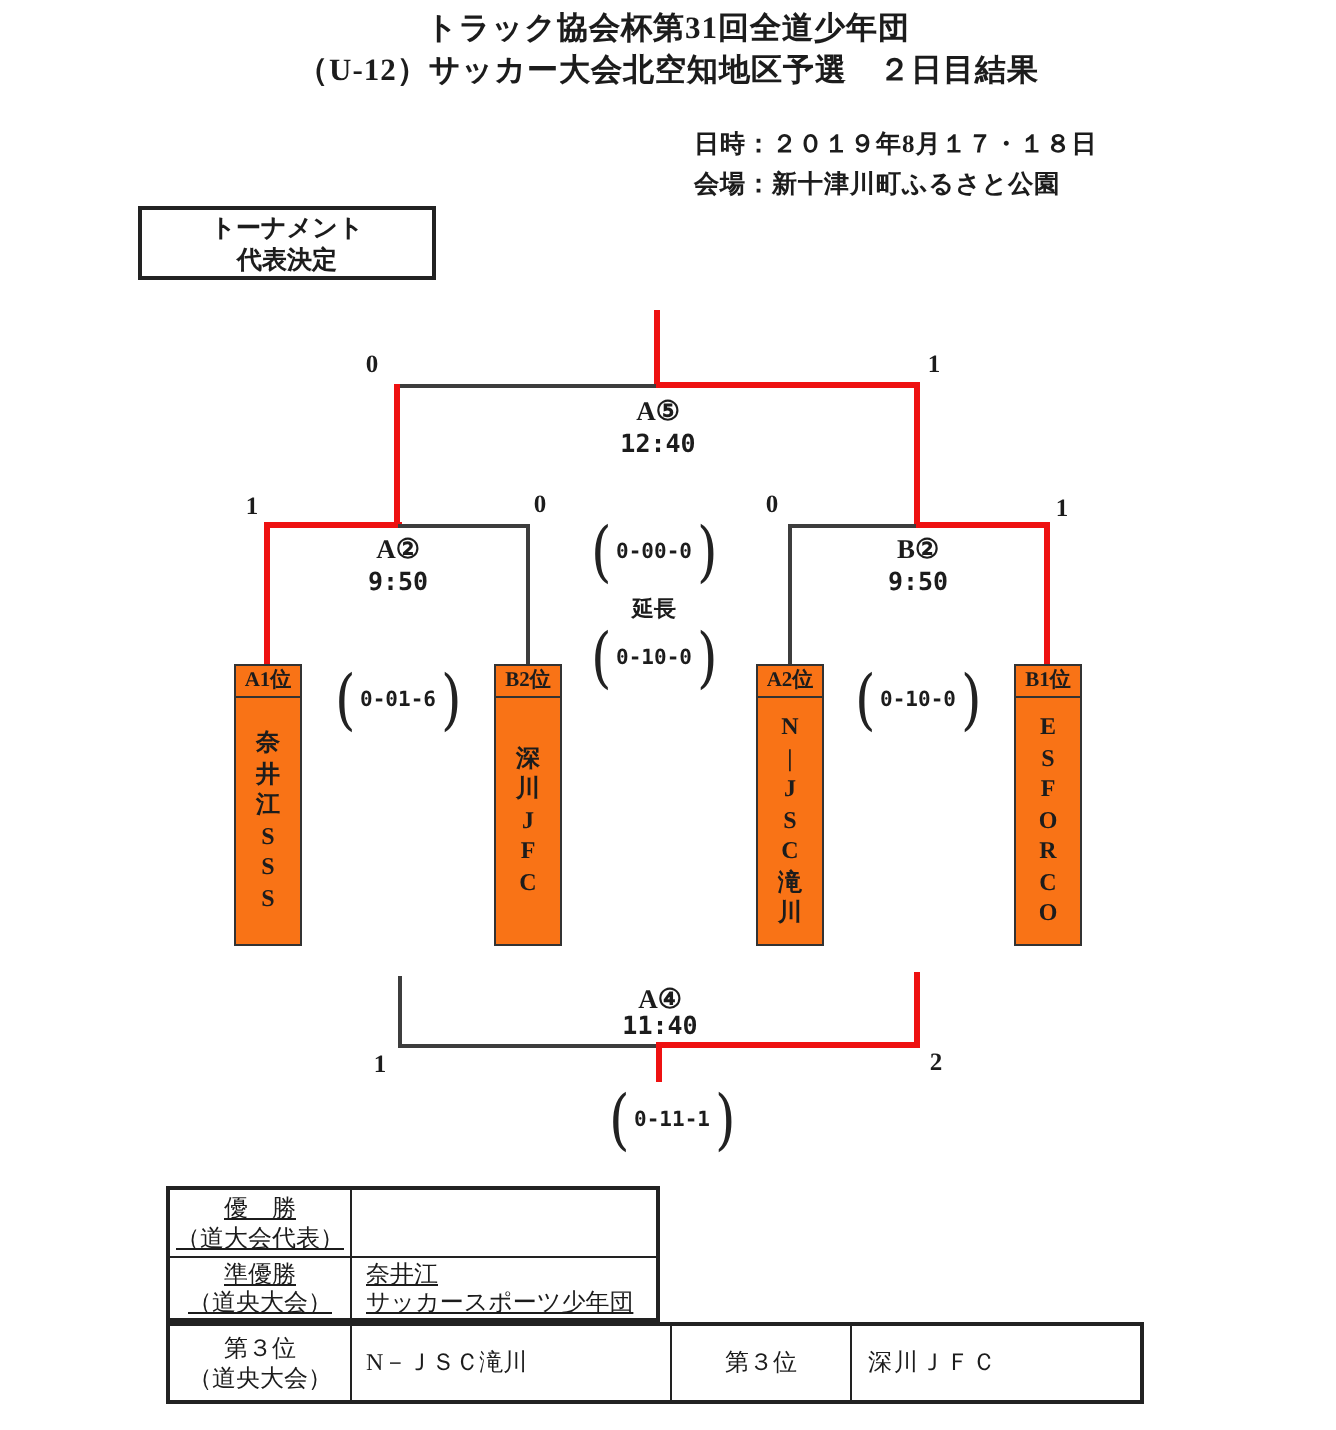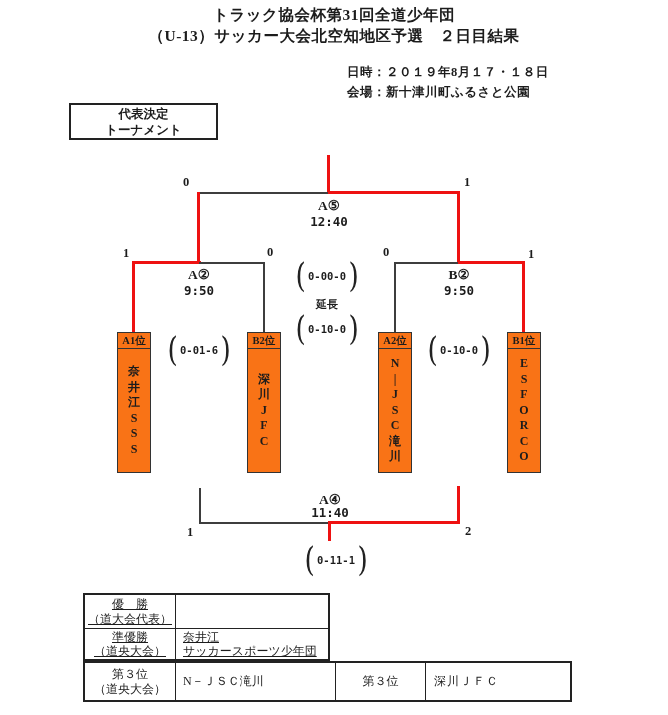--- a/index.html
+++ b/index.html
@@ -57,29 +57,29 @@
   .tblB .c-mid{width:89px;border-right:1px solid #222;text-align:center;align-items:center;}
   .tblB .c-last{flex:1;padding-left:8px;letter-spacing:1px;}
 </style>
 </head>
 <body>
 
 <div class="page">
 
   <div class="title">
     <div>トラック協会杯第31回全道少年団</div>
-    <div>（U-13）サッカー大会北空知地区予選　２日目結果</div>
+    <div>（U-12）サッカー大会北空知地区予選　２日目結果</div>
   </div>
   <div class="info">
     <div>日時：２０１９年8月１７・１８日</div>
     <div>会場：新十津川町ふるさと公園</div>
   </div>
   <div class="hdrbox">
+    <div>トーナメント</div>
     <div>代表決定</div>
-    <div>トーナメント</div>
   </div>
 
   <div class="ln r" style="left:327px;top:155px;width:3px;height:38px"></div>
   <div class="ln b" style="left:198px;top:192px;width:132px;height:2px"></div>
   <div class="ln r" style="left:328px;top:191px;width:131px;height:3px"></div>
   <div class="ln r" style="left:197px;top:192px;width:3px;height:71px"></div>
   <div class="ln r" style="left:457px;top:191px;width:3px;height:72px"></div>
   <div class="ln r" style="left:133px;top:261px;width:68px;height:3px"></div>
   <div class="ln b" style="left:199px;top:262px;width:66px;height:2px"></div>
   <div class="ln r" style="left:132px;top:261px;width:3px;height:71px"></div>

